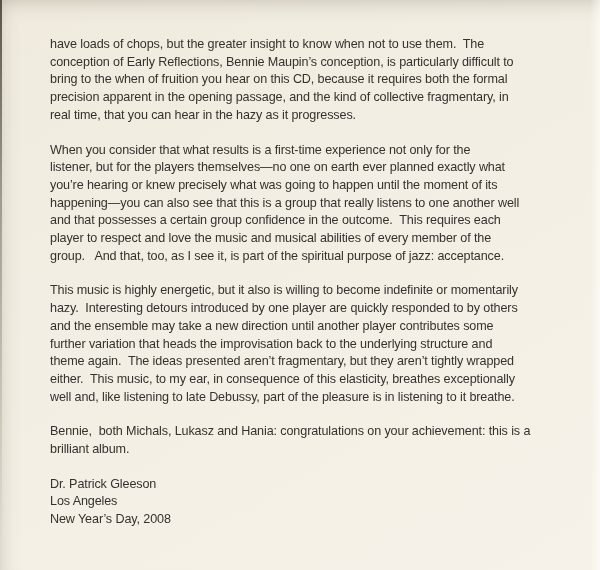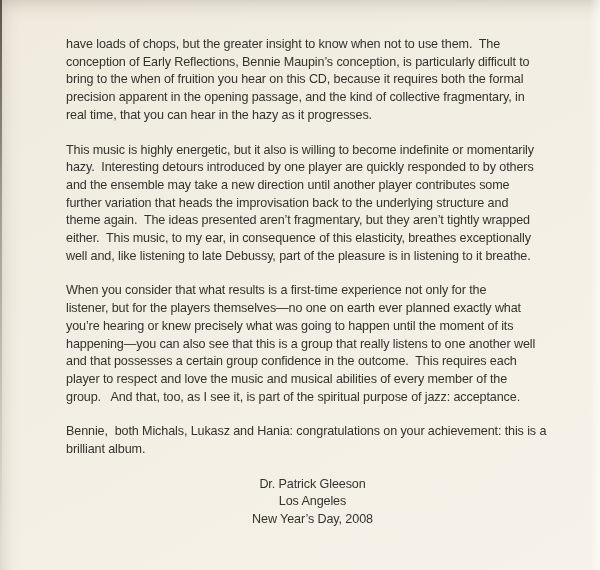--- a/index.html
+++ b/index.html
@@ -41,65 +41,64 @@
   .notes {
     position: absolute;
     left: 50px;
     top: 36px;
     width: 525px;
     font-size: 12.6px;
     letter-spacing: -0.12px;
     line-height: 17.7px;
   }
   .para {
-    margin: 0 0 17px 16px;
+    margin: 0 0 17px 0;
   }
   .line {
     display: block;
     white-space: pre;
   }
   .italic {
   }
   .signature .line {
     white-space: pre;
-    text-align: center;
   }
 </style>
 </head>
 <body>
 
 <div class="page">
   <div class="edge-left"></div>
   <div class="edge-right"></div>
   <main class="notes">
 
     <p class="para">
         <span class="line"><span>have loads of chops, but the greater insight to know when not to use them.  The</span></span>
         <span class="line"><span>conception of </span><span class="italic">Early Reflections</span><span>, Bennie Maupin’s conception, is particularly difficult to</span></span>
         <span class="line"><span>bring to the when of fruition you hear on this CD, because it requires both the formal</span></span>
         <span class="line"><span>precision apparent in the opening passage, and the kind of collective fragmentary, in</span></span>
         <span class="line"><span>real time, that you can hear in the hazy as it progresses.</span></span>
       </p>
       <p class="para">
+        <span class="line"><span>When you consider that what results is a first-time experience not only for the</span></span>
+        <span class="line"><span>listener, but for the players themselves—no one on earth ever planned exactly what</span></span>
+        <span class="line"><span>you’re hearing or knew precisely what was going to happen until the moment of its</span></span>
+        <span class="line"><span>happening—you can also see that this is a group that really listens to one another well</span></span>
+        <span class="line"><span>and that possesses a certain group confidence in the outcome.  This requires each</span></span>
+        <span class="line"><span>player to respect and love the music and musical abilities of every member of the</span></span>
+        <span class="line"><span>group.   And that, too, as I see it, is part of the spiritual purpose of jazz: acceptance.</span></span>
+      </p>
+      <p class="para">
         <span class="line"><span>This music is highly energetic, but it also is willing to become indefinite or momentarily</span></span>
         <span class="line"><span>hazy.  Interesting detours introduced by one player are quickly responded to by others</span></span>
         <span class="line"><span>and the ensemble may take a new direction until another player contributes some</span></span>
         <span class="line"><span>further variation that heads the improvisation back to the underlying structure and</span></span>
         <span class="line"><span>theme again.  The ideas presented aren’t fragmentary, but they aren’t tightly wrapped</span></span>
         <span class="line"><span>either.  This music, to my ear, in consequence of this elasticity, breathes exceptionally</span></span>
         <span class="line"><span>well and, like listening to late Debussy, part of the pleasure is in listening to it breathe.</span></span>
-      </p>
-      <p class="para">
-        <span class="line"><span>When you consider that what results is a first-time experience not only for the</span></span>
-        <span class="line"><span>listener, but for the players themselves—no one on earth ever planned exactly what</span></span>
-        <span class="line"><span>you’re hearing or knew precisely what was going to happen until the moment of its</span></span>
-        <span class="line"><span>happening—you can also see that this is a group that really listens to one another well</span></span>
-        <span class="line"><span>and that possesses a certain group confidence in the outcome.  This requires each</span></span>
-        <span class="line"><span>player to respect and love the music and musical abilities of every member of the</span></span>
-        <span class="line"><span>group.   And that, too, as I see it, is part of the spiritual purpose of jazz: acceptance.</span></span>
       </p>
       <p class="para">
         <span class="line"><span>Bennie,  both Michals, Lukasz and Hania: congratulations on your achievement: this is a</span></span>
         <span class="line"><span>brilliant album.</span></span>
       </p>
       <div class="signature">
         <span class="line">Dr. Patrick Gleeson</span>
         <span class="line">Los Angeles</span>
         <span class="line">New Year’s Day, 2008</span>
       </div>

